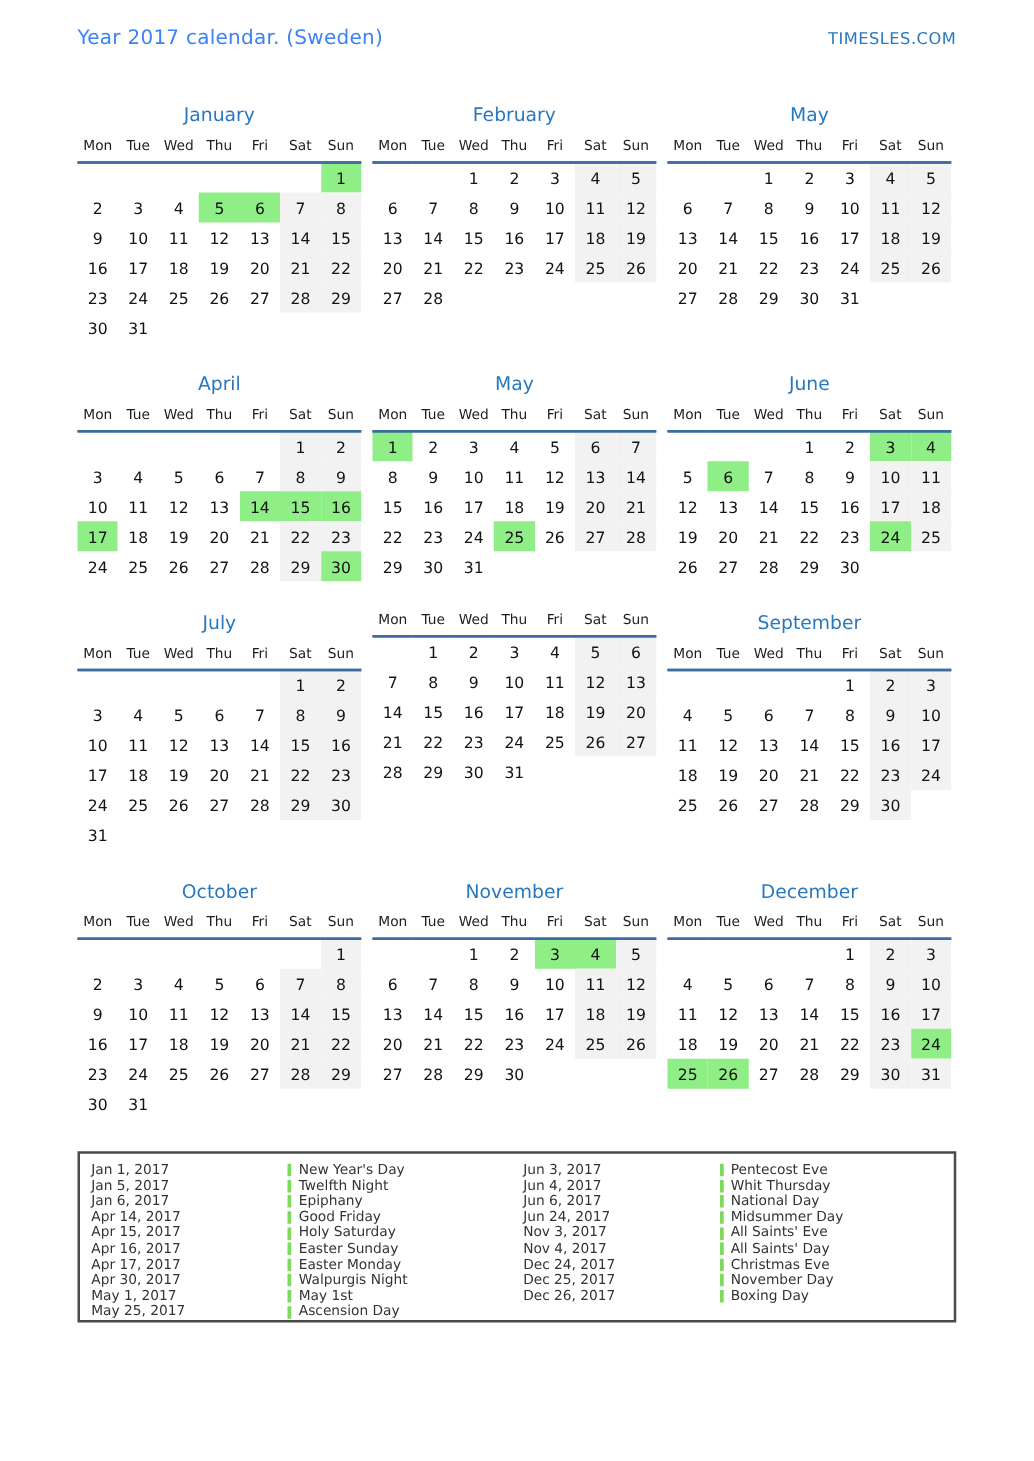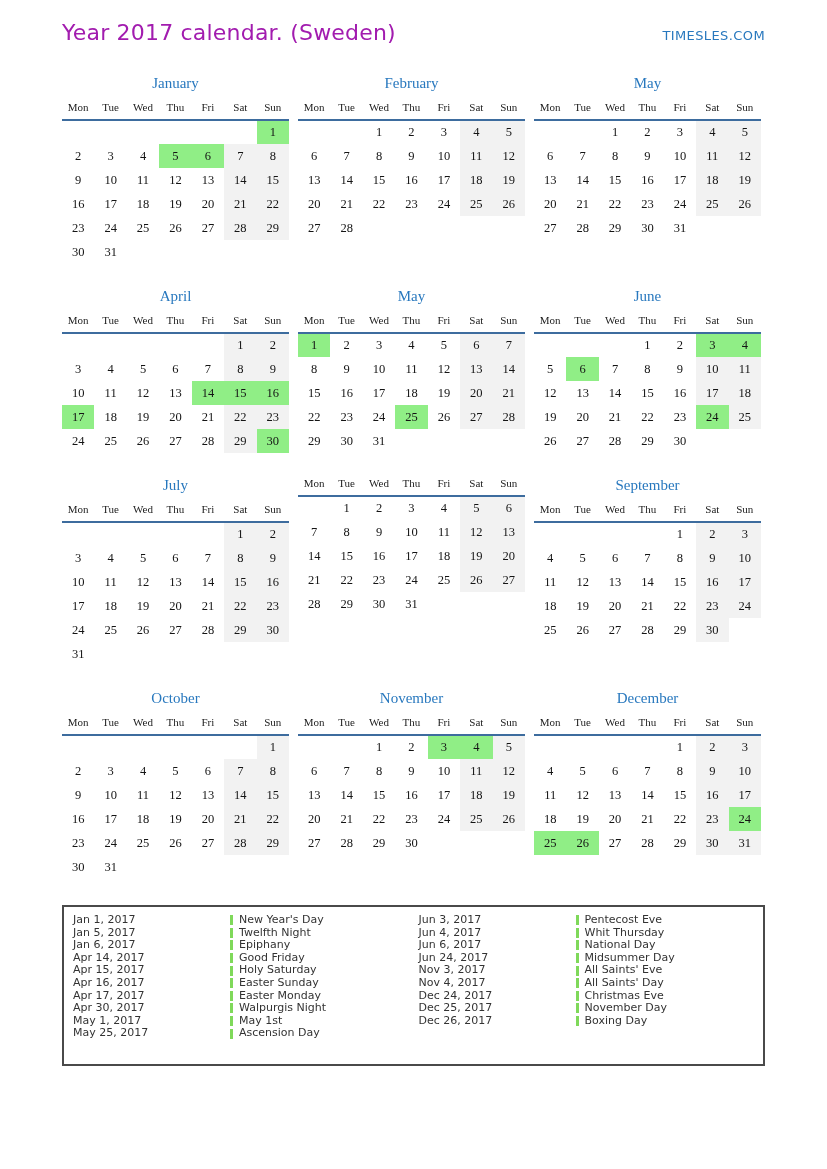--- a/index.html
+++ b/index.html
@@ -12,38 +12,38 @@
     --text:#333333;
   }
   *{box-sizing:border-box;}
   html,body{margin:0;padding:0;}
   body{
     width:827px;height:1169px;background:#ffffff;overflow:hidden;
     font-family:"DejaVu Sans","Liberation Sans",sans-serif;color:#222;
   }
   .page{padding:20px 62px 0 62px;}
   .hdr{display:flex;justify-content:space-between;align-items:baseline;}
-  .hdr h1{font-size:22px;font-weight:400;color:#a21caf;margin:0;letter-spacing:0.2px;}
+  .hdr h1{font-size:16px;font-weight:400;color:#3b82f6;margin:0;letter-spacing:0.2px;}
   .brand{font-size:13px;color:var(--accent);text-decoration:none;letter-spacing:0.4px;}
   .months{
-    margin-top:30px;
+    margin-top:44px;
     display:grid;grid-template-columns:repeat(3,227px);
-    column-gap:9px;row-gap:24px;font-family:Liberation Serif, serif;
+    column-gap:9px;row-gap:24px;
   }
   .month{width:227px;}
   .month-title{font-size:15px;font-weight:400;color:var(--accent);text-align:center;margin:0 0 9px 0;cursor:pointer;}
   table.cal{border-collapse:collapse;width:100%;table-layout:fixed;}
   table.cal thead tr{border-bottom:2px solid var(--rule);}
   table.cal th{font-size:11px;font-weight:400;color:#1c1c1c;padding:0 0 6px 0;text-align:center;}
   table.cal td{height:24px;text-align:center;font-size:12.5px;color:#141414;padding:0;}
   td.we{background:var(--weekend);}
   td.hl{background:var(--green);}
   .legend{
     margin-top:26px;border:2px solid var(--border);
-    padding:7px 6px 24px 6px;
+    padding:7px 6px 0 6px;
     display:grid;grid-template-columns:1fr 1fr;column-gap:4px;
   }
   .lg-item{display:flex;align-items:center;font-size:11px;line-height:12.6px;color:var(--text);}
   .lg-date{width:160px;flex:0 0 160px;padding-left:3px;white-space:nowrap;}
   .lg-name{display:flex;align-items:center;white-space:nowrap;}
   .lg-bar{display:inline-block;width:3px;height:10px;background:var(--marker);margin-right:6px;flex:0 0 3px;}
 </style>
 </head>
 <body>
 

